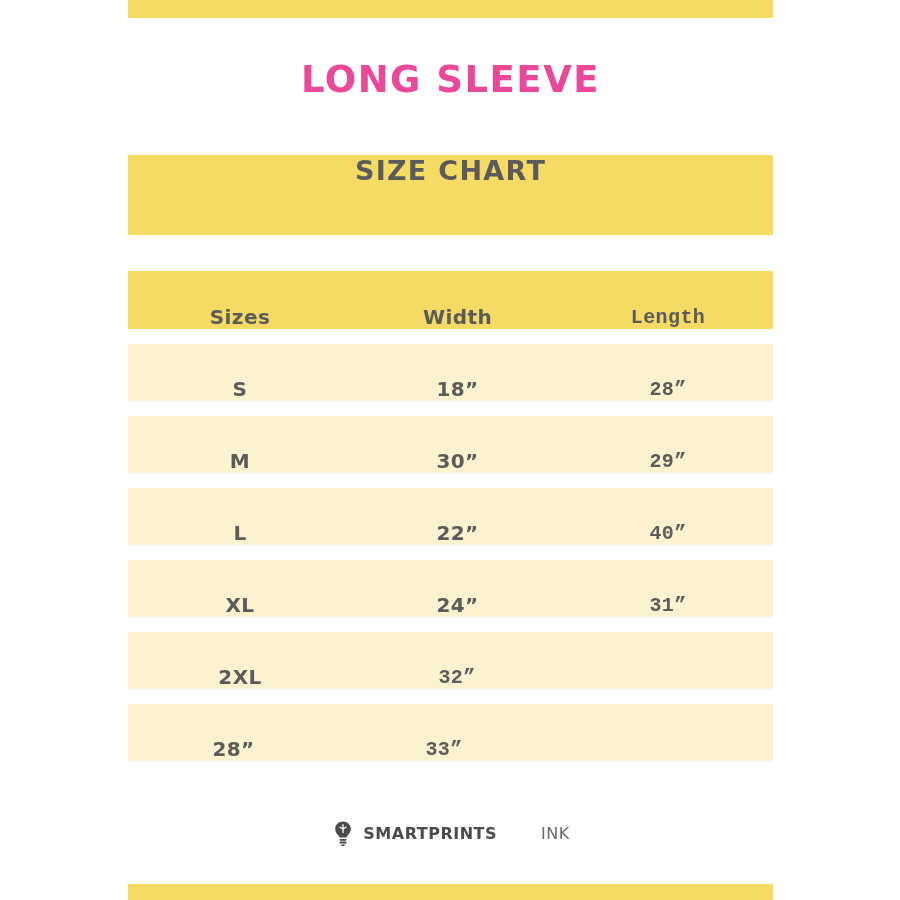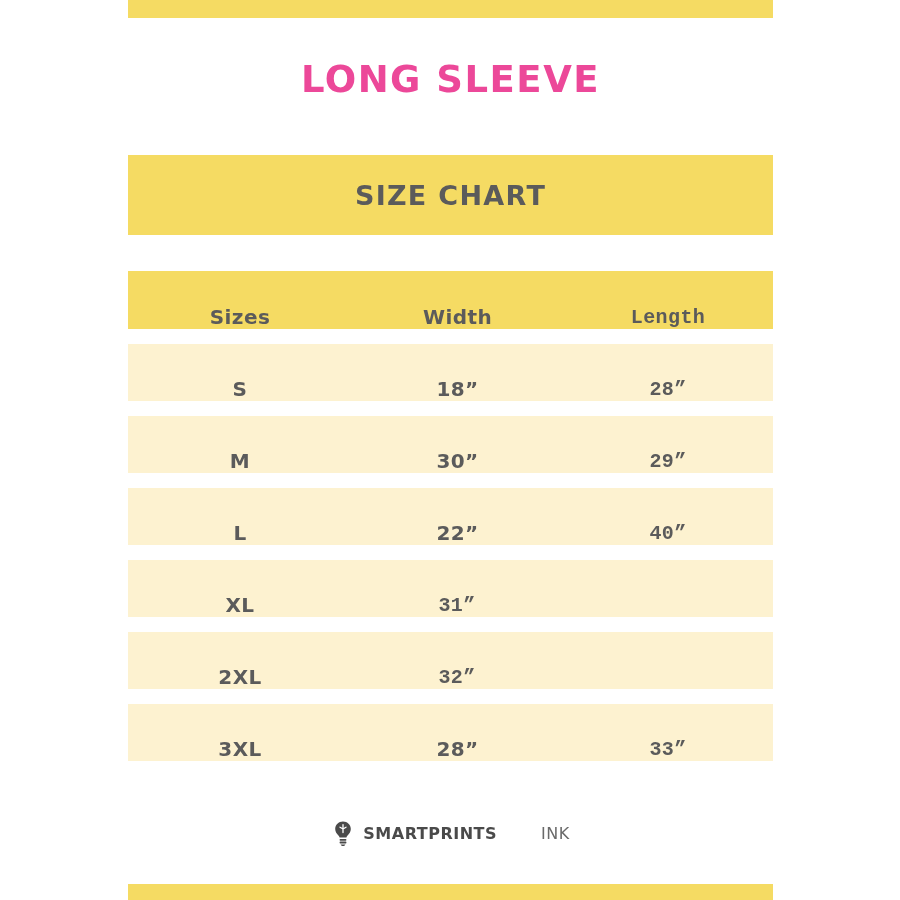--- a/index.html
+++ b/index.html
@@ -48,21 +48,21 @@
     font-family: "DejaVu Sans", sans-serif;
   }
   .chart-band {
     position: absolute;
     left: 128px;
     top: 155px;
     width: 645px;
     height: 80px;
     background: #f5db63;
     display: flex;
-    align-items: center;
+    align-items: flex-start;
     justify-content: center;
   }
   .chart-band-label {
     font-size: 27px;
     font-weight: bold;
     letter-spacing: 1.3px;
     color: #5b5b5b;
   }
   .table {
     position: absolute;
@@ -177,34 +177,34 @@
     <div class="row data">
       <div class="cell col-size">L</div>
       <div class="cell col-width">22”</div>
       <div class="cell col-length">40”</div>
     </div>
 
     <div class="row spacer"></div>
 
     <div class="row data">
       <div class="cell col-size">XL</div>
+      <div class="cell col-width">24”</div>
       <div class="cell col-length">31”</div>
     </div>
 
     <div class="row spacer"></div>
 
     <div class="row data">
       <div class="cell col-size">2XL</div>
       <div class="cell col-length">32”</div>
     </div>
 
     <div class="row spacer"></div>
 
     <div class="row data">
-      <div class="cell col-size">3XL</div>
       <div class="cell col-width">28”</div>
       <div class="cell col-length">33”</div>
     </div>
 
   </div>
 
   <div class="footer">
     <span>
       <svg class="logo-mark" width="24" height="26" viewBox="0 0 24 26" xmlns="http://www.w3.org/2000/svg">
         <path d="M12 1.5 C7.6 1.5 4.2 4.8 4.2 8.9 C4.2 11.6 5.6 13.3 7.0 14.9 C7.9 15.9 8.4 16.6 8.6 17.6 L15.4 17.6 C15.6 16.6 16.1 15.9 17.0 14.9 C18.4 13.3 19.8 11.6 19.8 8.9 C19.8 4.8 16.4 1.5 12 1.5 Z" fill="#4a4a4a"></path>

